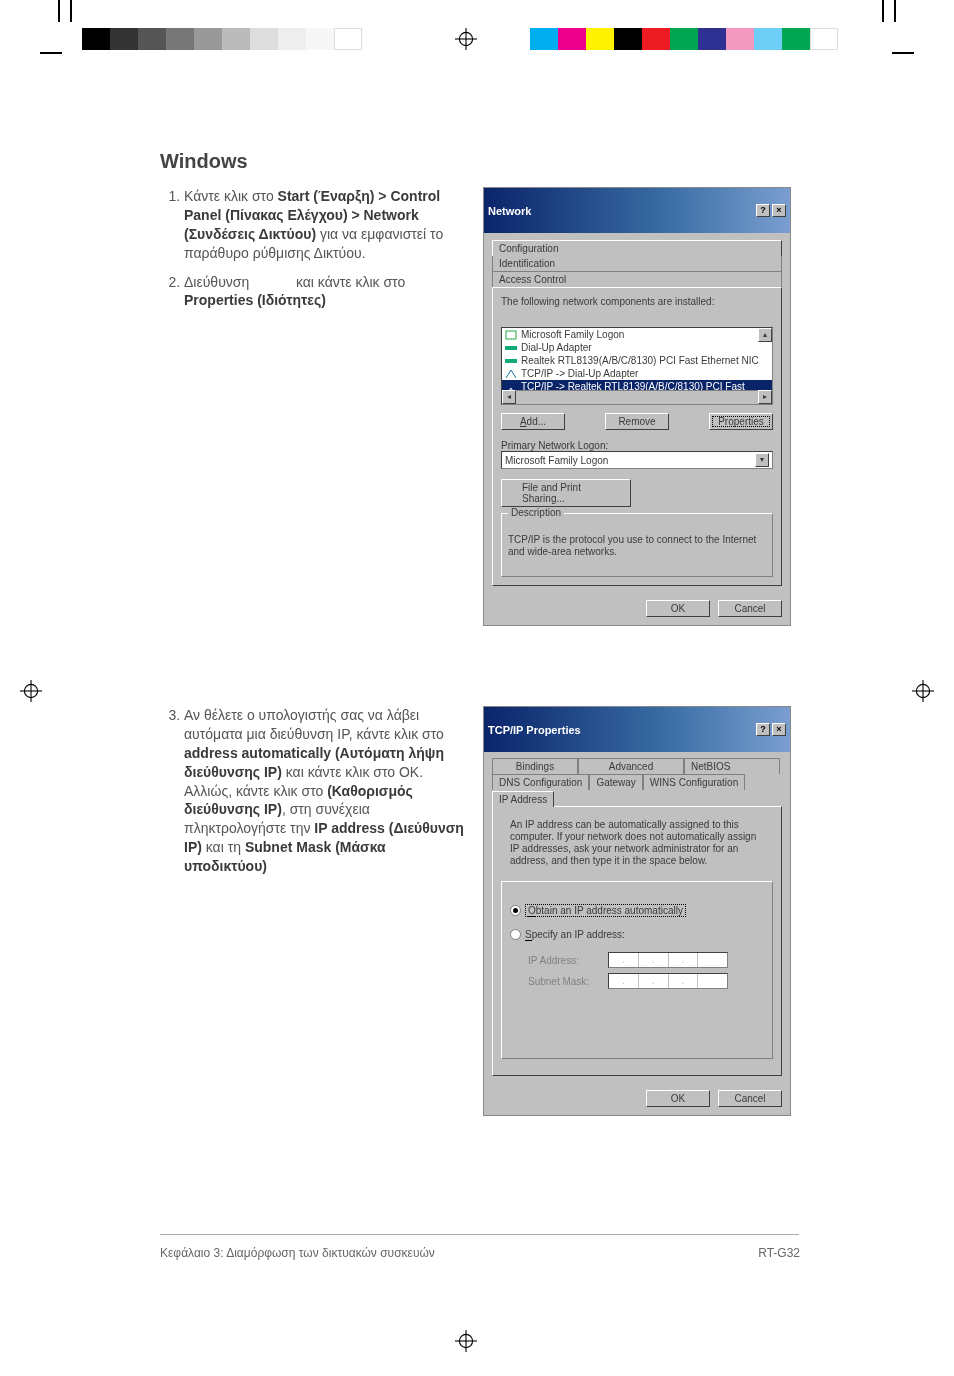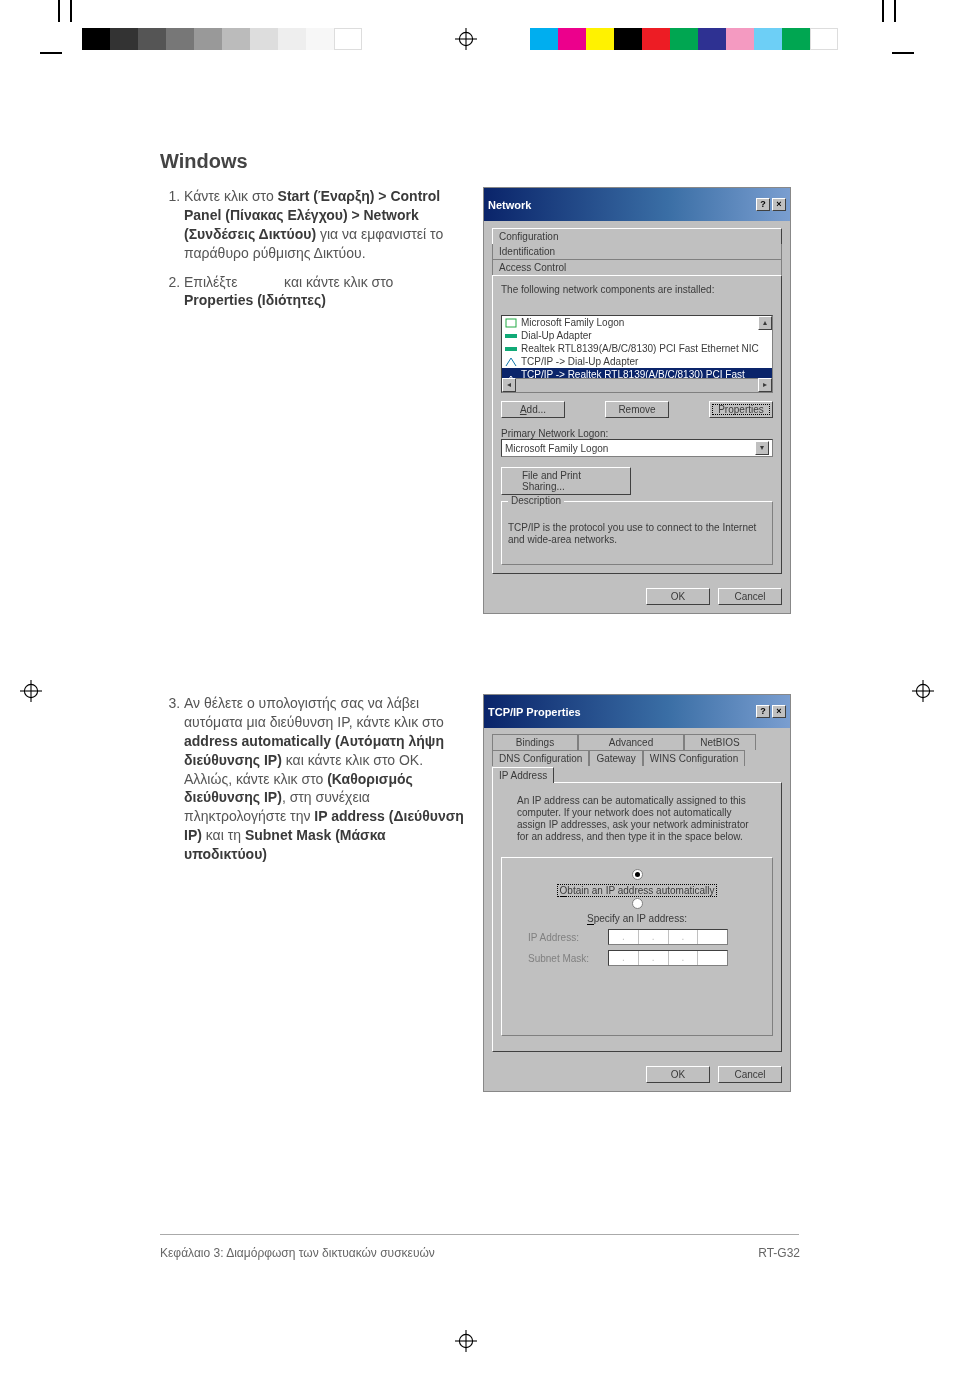--- a/index.html
+++ b/index.html
@@ -58,21 +58,21 @@
     border: 1px solid #888;
     background: #c0c0c0;
     font-family: Tahoma, Arial, sans-serif;
     font-size: 10px;
     width: 308px;
   }
   .titlebar {
     background: linear-gradient(to right,#0a246a,#3a6ea5 60%,#7a9ed0);
     color: #fff;
     font-weight: bold;
-    padding: 10px 4px;
+    padding: 16px 4px;
     display:flex; justify-content:space-between; align-items:center;
     font-size:11px;
   }
   .tbicons { display:flex; gap:2px; }
   .tbicons span { width:14px;height:13px;background:#c0c0c0;border:1px solid #fff;border-right-color:#404040;border-bottom-color:#404040;font-size:9px;line-height:11px;text-align:center;color:#000;font-weight:bold;}
   .wincontent { padding: 6px 8px 8px; }
   .tabs { display:flex;flex-direction:column; }
   .tab { background:#c0c0c0; padding:2px 6px; border:1px solid #808080; border-bottom:none; font-size:10px; position:relative; }
   .tab.active { background:#c0c0c0; border-color:#fff #404040 #c0c0c0 #fff; z-index:2; top:1px;}
   .tabpanel { border:1px solid #fff; border-right-color:#404040; border-bottom-color:#404040; padding:8px; background:#c0c0c0;}
@@ -86,21 +86,21 @@
   .listbox .hleft{left:0}.listbox .hright{right:0}
   .winbtn { background:#c0c0c0; border:1px solid #fff; border-right-color:#404040; border-bottom-color:#404040; padding:2px 8px; font-size:10px;min-width:64px;text-align:center;position:relative;}
   .winbtn.dotted:after{content:"";position:absolute;inset:2px;border:1px dotted #000;}
   .btnrow{ display:flex; gap:10px; margin-top:8px; justify-content:space-between;}
   .sel-input{ background:#fff; border:1px solid #808080; border-top-color:#404040;border-left-color:#404040;padding:1px 3px;font-size:10px;display:flex;justify-content:space-between;align-items:center;}
   .dd-arrow{width:14px;height:14px;background:#c0c0c0;border:1px solid #fff;border-right-color:#404040;border-bottom-color:#404040;font-size:8px;text-align:center;line-height:12px;}
   .groupbox{ border:1px solid #808080; border-top-color:#fff; border-left-color:#fff; margin-top:6px; padding:18px 6px 4px; position:relative;}
   .groupbox .lbl{position:absolute;top:-7px;left:6px;background:#c0c0c0;padding:0 3px;font-size:10px;}
   .desc-text{ font-size:10px; margin-top:2px; line-height:1.2;}
   .winfooter{ display:flex; justify-content:flex-end; gap:8px; padding:6px 8px 8px;}
-  .radio{display:flex;align-items:center;gap:4px;margin:1px 0;font-size:10px;flex-direction:column;}
+  .radio{display:flex;align-items:center;gap:4px;margin:12px 0;font-size:10px;}
   .radio .r{width:11px;height:11px;border-radius:50%;background:#fff;border:1px solid #808080;display:flex;align-items:center;justify-content:center;}
   .radio .r.checked:after{content:"";width:5px;height:5px;border-radius:50%;background:#000;}
   .radio.dotted-label span.t{border:1px dotted #000;padding:0 2px;}
   .radio .u{border-bottom:1px solid #000;}
   .ipgroup{border:1px solid #808080;border-top-color:#fff;border-left-color:#fff;padding:10px 8px 14px;margin-top:2px;}
   .ipfield{display:flex;align-items:center;gap:8px;margin:5px 0 5px 18px;color:#808080;font-size:10px;}
   .ipfield .lbl2{width:72px;}
   .ipbox{background:#fff;border:1px solid #808080;border-top-color:#404040;border-left-color:#404040;width:120px;height:16px;display:flex;align-items:center;}
   .ipbox span{flex:1;text-align:center;color:#c0c0c0;border-right:1px solid #c0c0c0;font-size:10px;line-height:14px;}
   .ipbox span:last-child{border-right:none;}
@@ -179,21 +179,21 @@
 <div class="page">
   <h2 class="section-title">Windows</h2>
 
   <div class="two-col">
     <div class="instructions">
       <ol start="1">
         <li>
           <span>Κάντε κλικ στο </span><b>Start (Έναρξη) &gt; Control Panel (Πίνακας Ελέγχου) &gt; Network (Συνδέσεις Δικτύου)</b><span> για να εμφανιστεί το παράθυρο ρύθμισης Δικτύου.</span>
         </li>
         <li>
-          <span>Επιλέξτε</span> &nbsp;&nbsp;&nbsp;&nbsp;&nbsp;&nbsp;&nbsp;&nbsp;&nbsp;&nbsp; <span>και κάντε κλικ στο </span><b>Properties (Ιδιότητες)</b>
+          <span>Διεύθυνση</span> &nbsp;&nbsp;&nbsp;&nbsp;&nbsp;&nbsp;&nbsp;&nbsp;&nbsp;&nbsp; <span>και κάντε κλικ στο </span><b>Properties (Ιδιότητες)</b>
         </li>
       </ol>
     </div>
 
     <div class="figure">
       <div class="win">
         <div class="titlebar">
           <span>Network</span>
           <div class="tbicons">
             <span>?</span>
@@ -287,30 +287,30 @@
           <span>TCP/IP Properties</span>
           <div class="tbicons">
             <span>?</span>
             <span>×</span>
           </div>
         </div>
         <div class="wincontent">
           <div class="tabsrow2">
             <div class="tab" style="width:86px;text-align:center">Bindings</div>
             <div class="tab" style="width:106px;text-align:center">Advanced</div>
-            <div class="tab" style="width:72px;text-align:center">NetBIOS</div>
+            <div class="tab" style="width:96px;text-align:left">NetBIOS</div>
           </div>
           <div class="tabsrow2">
             <div class="tab">DNS Configuration</div>
             <div class="tab">Gateway</div>
             <div class="tab">WINS Configuration</div>
             <div class="tab active">IP Address</div>
           </div>
           <div class="tabpanel" style="min-height:270px">
-            <div class="desc-text" style="margin:4px 16px 14px">An IP address can be automatically assigned to this computer. If your network does not automatically assign IP addresses, ask your network administrator for an address, and then type it in the space below.</div>
+            <div class="desc-text" style="margin:4px 9px 14px">An IP address can be automatically assigned to this computer. If your network does not automatically assign IP addresses, ask your network administrator for an address, and then type it in the space below.</div>
             <div class="ipgroup">
               <div class="radio dotted-label">
                 <span class="r checked"></span>
                 <span class="t"><span class="u">O</span><span>btain an IP address automatically</span></span>
               </div>
               <div class="radio">
                 <span class="r"></span>
                 <span><span class="u">S</span><span>pecify an IP address:</span></span>
               </div>
               <div class="ipfield">

